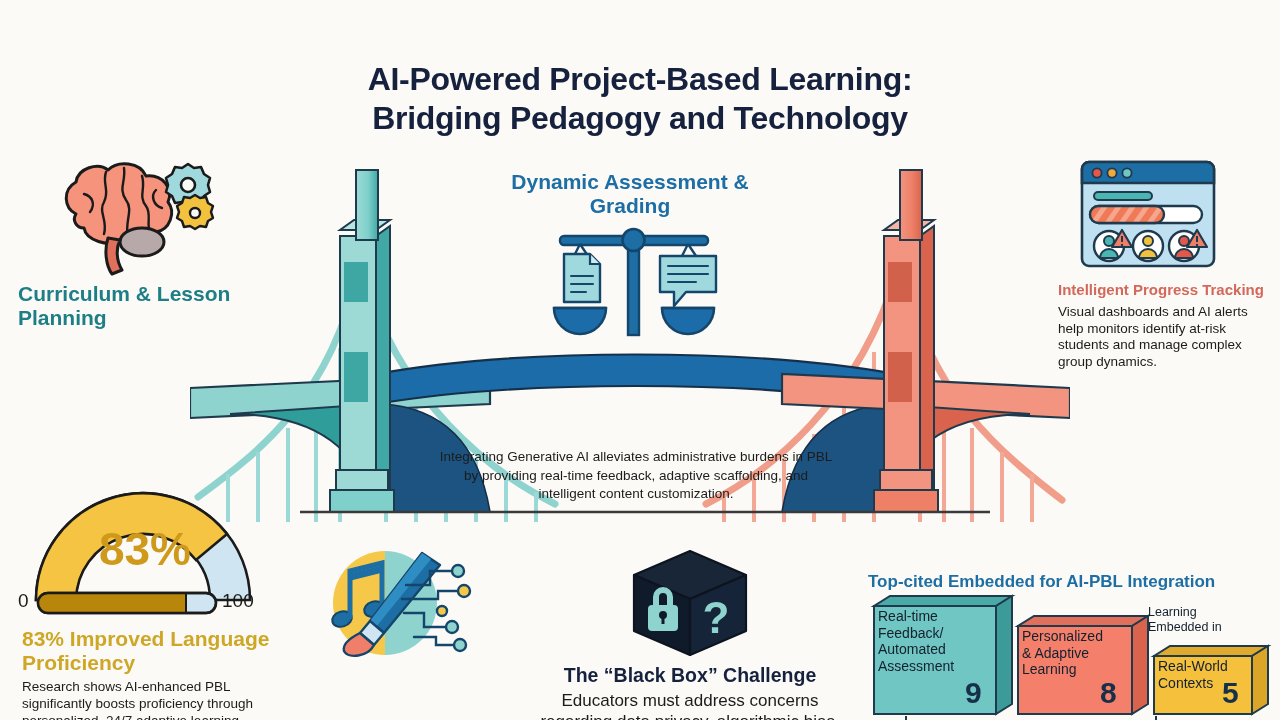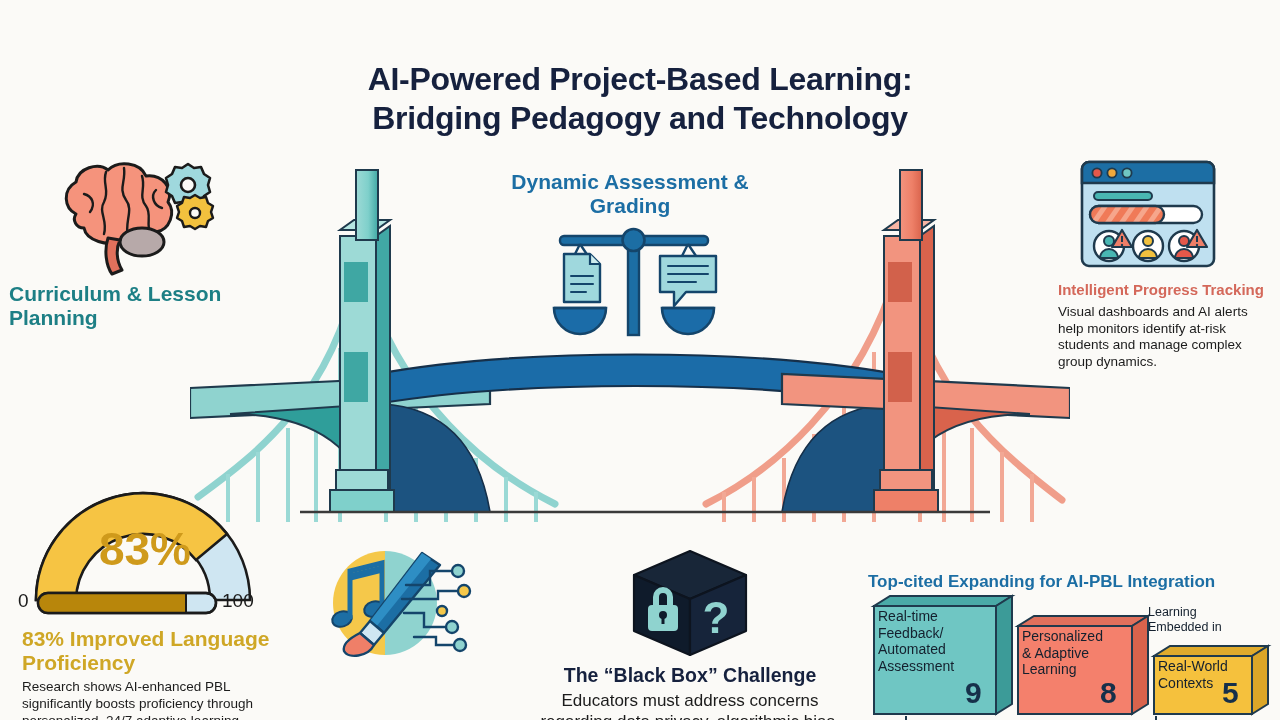--- a/index.html
+++ b/index.html
@@ -18,21 +18,21 @@
     font-size:32px;font-weight:bold;color:#16213e;line-height:1.22;
     letter-spacing:-0.3px;
   }
   .title .l2{display:block;}
 
   
   .blk-head{font-weight:bold;line-height:1.12;}
   .blk-body{color:#1c1c1c;line-height:1.24;}
 
   
-  #curriculum{left:9px;top:240px;width:218px;}
+  #curriculum{left:18px;top:240px;width:218px;}
   #curriculum .blk-head{font-size:21px;color:#1d7f85;}
   #curriculum .blk-body{font-size:13.5px;margin-top:5px;}
 
   
   #language{left:22px;top:585px;width:250px;}
   #language .blk-head{font-size:21px;color:#cfa726;}
   #language .blk-body{font-size:13.5px;margin-top:5px;}
 
   
   #tracking{left:1058px;top:240px;width:215px;}
@@ -342,33 +342,34 @@
 
   <div class="abs" id="assessment">
     <div class="blk-head">Dynamic Assessment &amp; Grading</div>
   </div>
 
   <div class="abs" id="tracking">
     <div class="blk-head">Intelligent Progress Tracking</div>
     <div class="blk-body">Visual dashboards and AI alerts help monitors identify at-risk students and manage complex group dynamics.</div>
   </div>
 
+  <div class="abs" id="bridge-note">Integrating Generative AI alleviates administrative burdens in PBL by providing real-time feedback, adaptive scaffolding, and intelligent content customization.</div>
 
   <div class="abs" id="language">
     <div class="blk-head">83% Improved Language Proficiency</div>
     <div class="blk-body">Research shows AI-enhanced PBL significantly boosts proficiency through personalized, 24/7 adaptive learning pathways.</div>
   </div>
 
 
   <div class="abs" id="blackbox">
     <div class="blk-head">The “Black Box” Challenge</div>
     <div class="blk-body">Educators must address concerns regarding data privacy, algorithmic bias, and potential over-reliance on AI recommendations.</div>
   </div>
 
-  <div class="abs" id="chart-title">Top-cited Expanding for AI-PBL Integration</div>
+  <div class="abs" id="chart-title">Top-cited Embedded for AI-PBL Integration</div>
 
   <svg class="abs" style="left:866px;top:550px;" width="410" height="150" viewBox="0 0 410 150">
 
     <g>
       <path d="M8,14 L130,14 L146,4 L24,4 Z" fill="#4aaaa7" stroke="#1f3a4d" stroke-width="2"></path>
       <path d="M130,14 L146,4 L146,112 L130,122 Z" fill="#3c9b98" stroke="#1f3a4d" stroke-width="2"></path>
       <rect x="8" y="14" width="122" height="108" fill="#6fc6c3" stroke="#1f3a4d" stroke-width="2"></rect>
     </g>
 
     <g>

